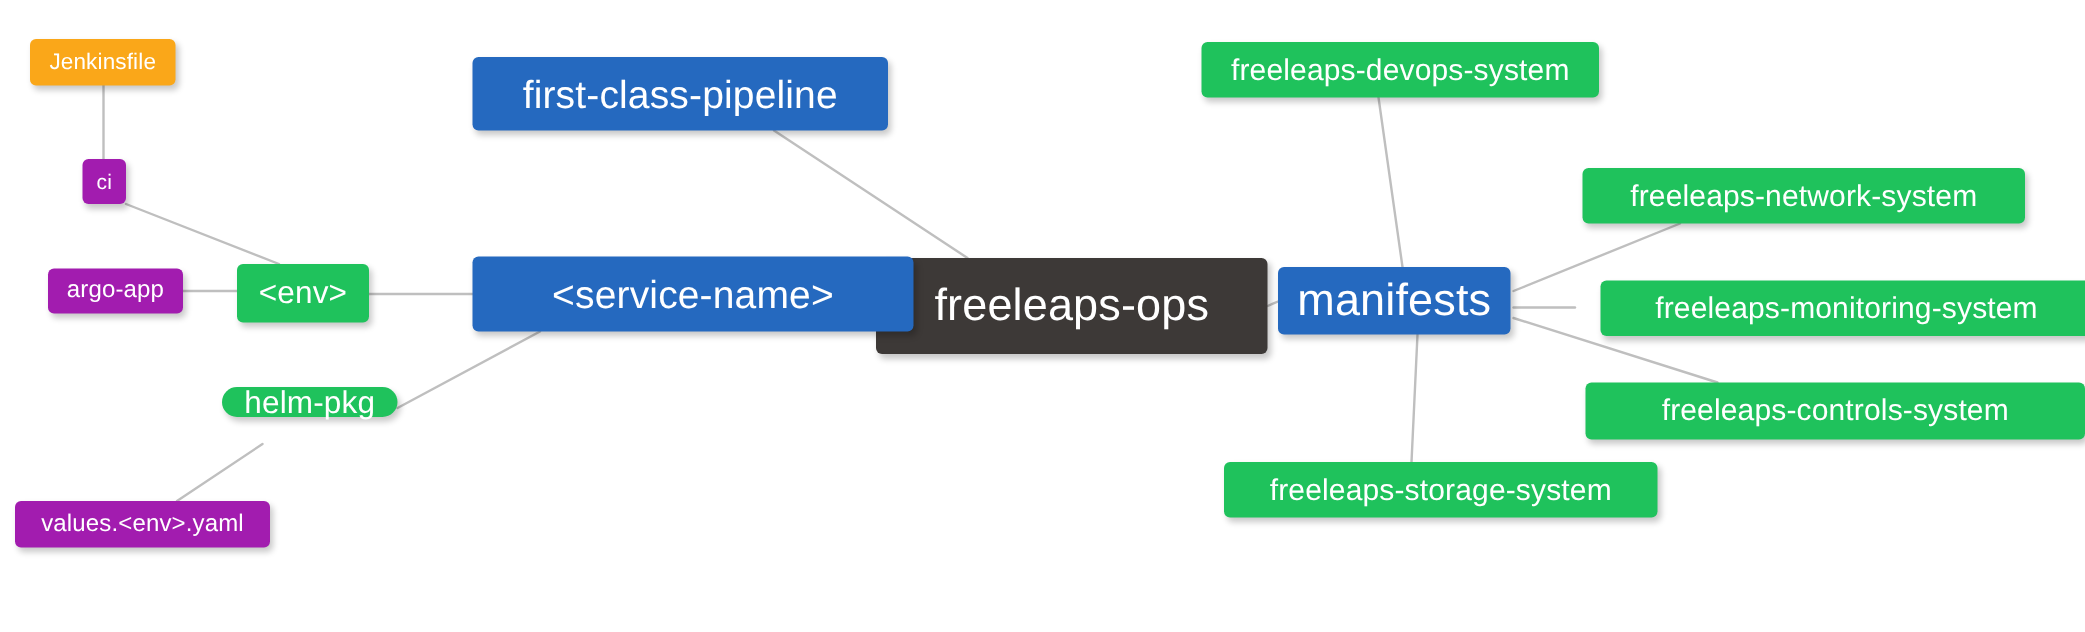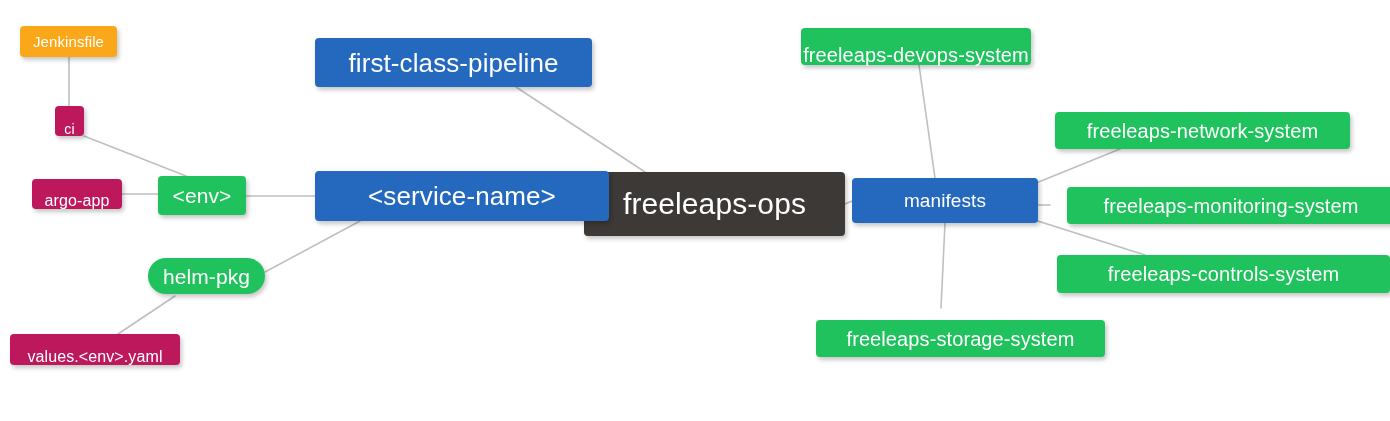--- a/index.html
+++ b/index.html
@@ -40,21 +40,21 @@
     z-index: 2;
   }
   .node-label {
     display: block;
     line-height: 1;
   }
   
   .t-root   { background: #3d3937; }
   .t-blue   { background: #2569bf; }
   .t-green  { background: #1fc25c; }
-  .t-red    { background: #be185d; align-items: flex-end; }
+  .t-red    { background: #a21caf; }
   .t-orange { background: #faa719; }
 </style>
 </head>
 <body>
 
 <div id="mindmap">
   <svg id="edge-layer" viewBox="0 0 1390 421" xmlns="http://www.w3.org/2000/svg">
       <path d="M 584 204 L 568 196" stroke="#bfbfbf" stroke-width="1.6" fill="none" stroke-linecap="round"></path>
       <path d="M 645 172 L 516 87" stroke="#bfbfbf" stroke-width="1.6" fill="none" stroke-linecap="round"></path>
       <path d="M 845 204 L 852 201" stroke="#bfbfbf" stroke-width="1.6" fill="none" stroke-linecap="round"></path>
@@ -73,50 +73,50 @@
   <div id="node-layer">
       <div class="node t-root" style="left: 584px; top: 172px; width: 261px; height: 64px; font-size: 30px;">
         <span class="node-label">freeleaps-ops</span>
       </div>
       <div class="node t-blue" style="left: 315px; top: 171px; width: 294px; height: 50px; font-size: 26px;">
         <span class="node-label">&lt;service-name&gt;</span>
       </div>
       <div class="node t-blue" style="left: 315px; top: 38px; width: 277px; height: 49px; font-size: 26px;">
         <span class="node-label">first-class-pipeline</span>
       </div>
-      <div class="node t-blue" style="left: 852px; top: 178px; width: 186px; height: 45px; font-size: 19px;">
+      <div class="node t-blue" style="left: 852px; top: 178px; width: 155px; height: 45px; font-size: 30px;">
         <span class="node-label">manifests</span>
       </div>
       <div class="node t-green" style="left: 158px; top: 176px; width: 88px; height: 39px; font-size: 21px;">
         <span class="node-label">&lt;env&gt;</span>
       </div>
-      <div class="node t-green" style="left: 148px; top: 258px; width: 117px; height: 36px; font-size: 21px; border-radius: 19px;">
+      <div class="node t-green" style="left: 148px; top: 258px; width: 117px; height: 20px; font-size: 21px; border-radius: 19px;">
         <span class="node-label">helm-pkg</span>
       </div>
       <div class="node t-red" style="left: 55px; top: 106px; width: 29px; height: 30px; font-size: 14px;">
         <span class="node-label">ci</span>
       </div>
       <div class="node t-red" style="left: 32px; top: 179px; width: 90px; height: 30px; font-size: 16px;">
         <span class="node-label">argo-app</span>
       </div>
       <div class="node t-red" style="left: 10px; top: 334px; width: 170px; height: 31px; font-size: 16px;">
         <span class="node-label">values.&lt;env&gt;.yaml</span>
       </div>
       <div class="node t-orange" style="left: 20px; top: 26px; width: 97px; height: 31px; font-size: 15px;">
         <span class="node-label">Jenkinsfile</span>
       </div>
-      <div class="node t-green" style="left: 801px; top: 28px; width: 230px; height: 37px; font-size: 20px; align-items: flex-end;">
+      <div class="node t-green" style="left: 801px; top: 28px; width: 265px; height: 37px; font-size: 20px;">
         <span class="node-label">freeleaps-devops-system</span>
       </div>
       <div class="node t-green" style="left: 1055px; top: 112px; width: 295px; height: 37px; font-size: 20px;">
         <span class="node-label">freeleaps-network-system</span>
       </div>
       <div class="node t-green" style="left: 1050px; top: 187px; width: 328px; height: 37px; font-size: 20px; margin-left: 17px;">
         <span class="node-label">freeleaps-monitoring-system</span>
       </div>
       <div class="node t-green" style="left: 1057px; top: 255px; width: 333px; height: 38px; font-size: 20px;">
         <span class="node-label">freeleaps-controls-system</span>
       </div>
-      <div class="node t-green" style="left: 816px; top: 308px; width: 289px; height: 37px; font-size: 20px; margin-top: 12px;">
+      <div class="node t-green" style="left: 816px; top: 308px; width: 289px; height: 37px; font-size: 20px;">
         <span class="node-label">freeleaps-storage-system</span>
       </div>
     </div>
 </div>
 
 </body></html>

